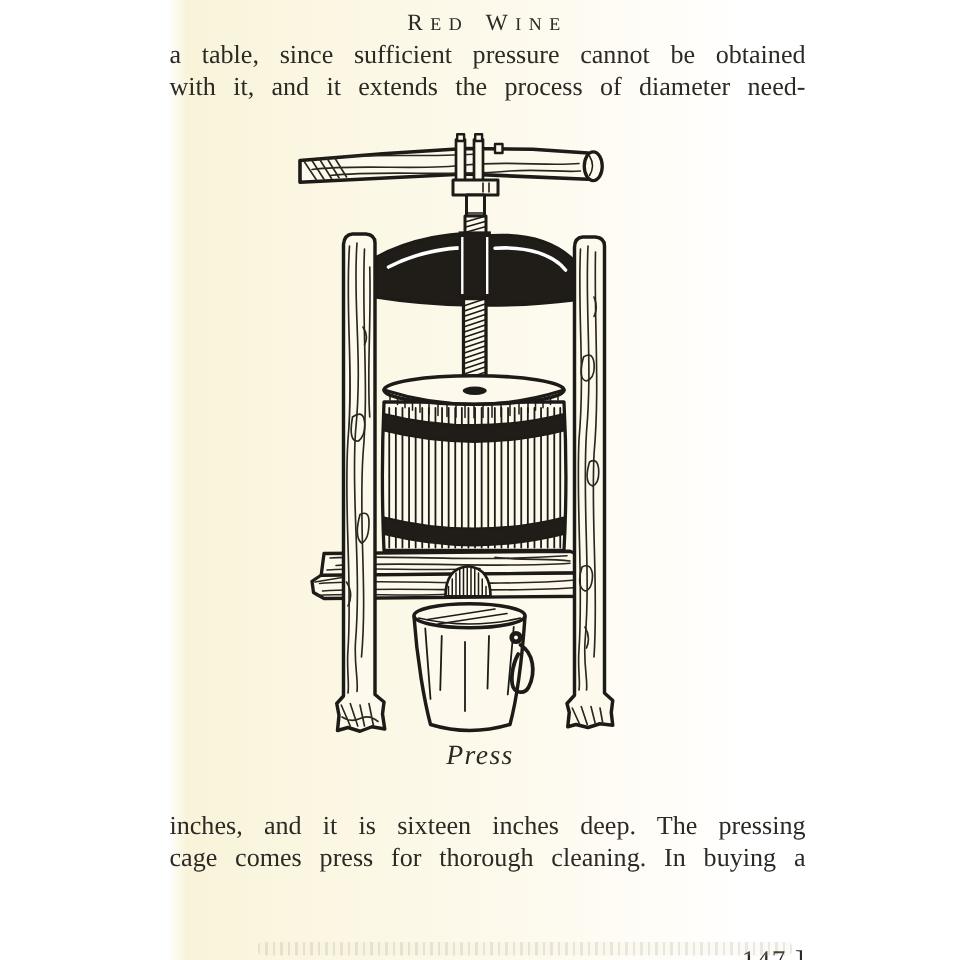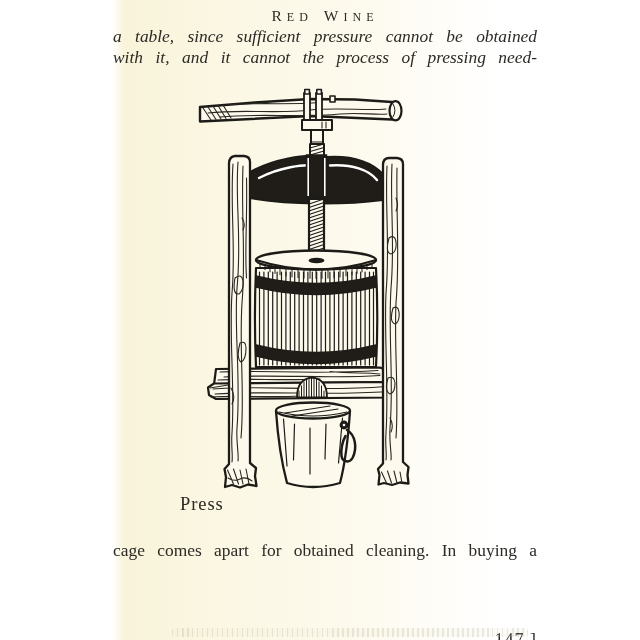--- a/index.html
+++ b/index.html
@@ -6,26 +6,26 @@
   body{width:640px;height:640px;position:relative;overflow:hidden;
        font-family:"Liberation Serif","DejaVu Serif",serif;}
   .page{position:absolute;inset:0;
     background:linear-gradient(90deg,#ffffff 0%,#ffffff 17.5%,#f8f3d9 19.5%,#fbf7e3 34%,#fdfaee 56%,#ffffff 78%);}
   .running-head{position:absolute;left:113px;top:7px;width:424px;text-align:center;
     color:#2c2a24;letter-spacing:5px;white-space:nowrap;}
   .running-head .cap{font-size:15.5px;}
   .running-head .sc{font-size:12px;}
   .running-head .wordgap{display:inline-block;width:11px;}
   .para{position:absolute;left:113px;width:424px;color:#2c2a25;}
-  .para-top{top:26px;font-size:17.4px;line-height:21px;font-style:italic;}
+  .para-top{top:26px;font-size:17.4px;line-height:21px;}
   .para-bottom{top:540px;font-size:17.4px;line-height:20.7px;}
   .tline{text-align:justify;text-align-last:justify;word-spacing:0.03em;white-space:normal;}
   .illus{position:absolute;left:180px;top:88px;width:280px;height:410px;}
-  .caption{position:absolute;left:180px;top:494px;width:280px;text-align:left;
-    font-size:18.5px;letter-spacing:0.05em;color:#2b2922;}
+  .caption{position:absolute;left:180px;top:494px;width:280px;text-align:center;
+    font-style:italic;font-size:18.5px;letter-spacing:0.05em;color:#2b2922;}
   .folio-row{position:absolute;left:113px;top:630px;width:424px;text-align:right;
     font-size:18px;color:#2c2a25;letter-spacing:1px;}
   .fore-edge{position:absolute;left:172px;top:628px;width:356px;height:9px;opacity:.55;border-radius:3px;
     background:repeating-linear-gradient(90deg,rgba(148,138,108,.35) 0 1.5px,rgba(236,231,210,.30) 1.5px 5px);
     filter:blur(.4px);}
   svg .ink{stroke:#1d1b17;fill:none;stroke-linecap:round;stroke-linejoin:round;}
   svg .wood{fill:#fdfaed;stroke:#1d1b17;stroke-linejoin:round;}
   svg .dark{fill:#201d19;stroke:#1d1b17;}
   svg .grain{stroke:#2a2620;fill:none;stroke-width:1.1;stroke-linecap:round;}
 </style>
@@ -33,21 +33,21 @@
 <body>
 
 <div class="page">
 
   <div class="running-head">
     <span class="cap">R</span><span class="sc">ED</span><span class="wordgap"></span><span class="cap">W</span><span class="sc">INE</span>
   </div>
 
   <div class="para para-top">
     <div class="tline">a table, since sufficient pressure cannot be obtained</div>
-    <div class="tline">with it, and it cannot the process of pressing need-</div>
+    <div class="tline">with it, and it extends the process of diameter need-</div>
   </div>
 
   <svg class="illus" viewBox="0 0 280 410">
 
     <g>
       <path class="wood" stroke-width="2.4" d="M20 19 L75 14.5 L130 11 L175 11.5 L212 14 L212 31.5 L130 28 L20 33.5 Z"></path>
       <ellipse class="wood" stroke-width="2.2" cx="215.5" cy="22.8" rx="6" ry="9.6"></ellipse>
       <path class="ink" stroke-width="1" d="M213 16 q4 6.5 0 13"></path>
       <path class="grain" d="M28 25 C60 21 100 26 130 22 C160 19 185 23 206 21"></path>
       <path class="grain" d="M40 29 C80 25 120 30 160 26 C180 24.5 195 27 207 26"></path>
@@ -132,21 +132,22 @@
       <path class="grain" d="M212 76 C210 118 215 155 211 200 C208 248 214 292 210 340 C209 356 212 366 211 372"></path>
       <path class="grain" d="M217 80 C216 128 220 170 216 215 C214 260 219 305 216 350"></path>
       <path class="grain" d="M209 150 q6 -4 7 4 q1 10 -5 12 q-6 -1 -2 -16 M213 220 q5 -3 6 4 q1 10 -4 12 q-6 -2 -2 -16 M208 290 q6 -3 7 5 q0 10 -5 11 q-6 -3 -2 -16 M216 110 q3 7 0 13 M210 330 q4 7 1 14"></path>
       <path class="grain" d="M201.5 384 l5 11 M207.5 383 l4 12 M214 383 l3 12 M220 384 l2 11"></path>
     </g>
   </svg>
 
   <div class="caption">Press</div>
 
   <div class="para para-bottom">
-    <div class="tline">cage comes apart for obtained cleaning. In buying a</div>
+    <div class="tline">inches, and it is sixteen inches deep. The pressing</div>
+    <div class="tline">cage comes press for thorough cleaning. In buying a</div>
   </div>
 
   <div class="folio-row">
     <span>147 ]</span>
   </div>
 
   <div class="fore-edge"></div>
 
 </div>
 

